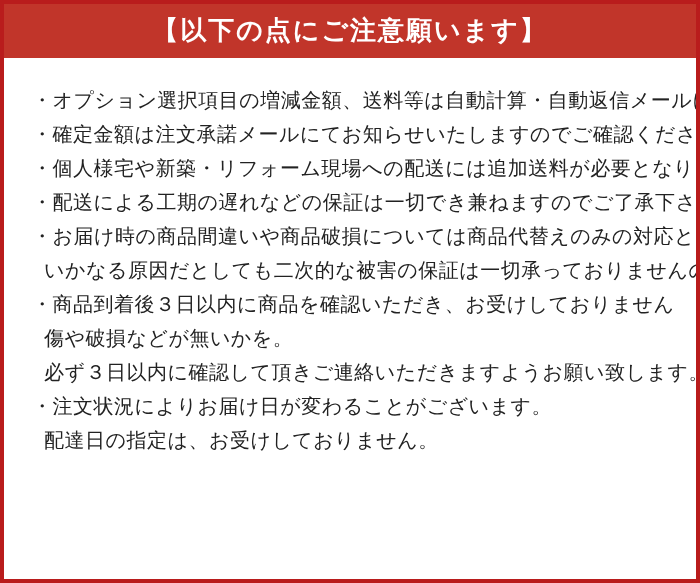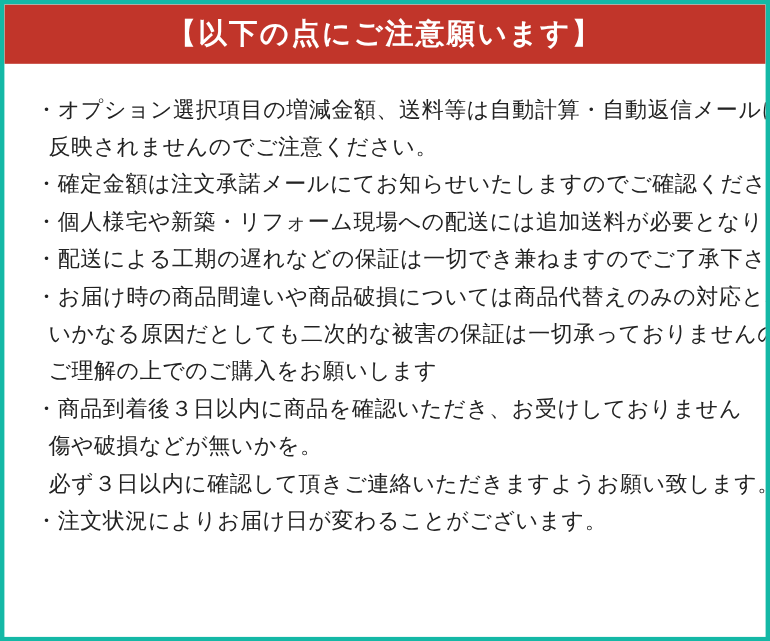--- a/index.html
+++ b/index.html
@@ -1,20 +1,20 @@
 <!DOCTYPE html>
 <html><head>
 <meta charset="utf-8">
 <style>
   html, body { margin: 0; padding: 0; background: #ffffff; }
   .panel {
     width: 700px;
     height: 583px;
     box-sizing: border-box;
-    border: 4px solid #14b8a6;
+    border: 4px solid #b91c1c;
     background: #ffffff;
     font-family: "Liberation Sans", "DejaVu Sans", sans-serif;
     overflow: hidden;
   }
   .header {
     background: #c1352a;
     height: 54px;
     display: flex;
     align-items: center;
     justify-content: center;
@@ -38,25 +38,24 @@
 </style>
 </head>
 <body>
 
 <div class="panel">
   <div class="header">
     <div class="title">【以下の点にご注意願います】</div>
   </div>
   <div class="body">
     <div class="line">・オプション選択項目の増減金額、送料等は自動計算・自動返信メールには</div>
-    <div class="line cont">反映されませんのでご注意ください。</div>
     <div class="line">・確定金額は注文承諾メールにてお知らせいたしますのでご確認ください。</div>
     <div class="line">・個人様宅や新築・リフォーム現場への配送には追加送料が必要となります。</div>
     <div class="line">・配送による工期の遅れなどの保証は一切でき兼ねますのでご了承下さいませ。</div>
     <div class="line">・お届け時の商品間違いや商品破損については商品代替えのみの対応となります。</div>
     <div class="line cont">いかなる原因だとしても二次的な被害の保証は一切承っておりませんので</div>
-    <div class="line cont">ご理解の上でのご購入をお願いします</div>
     <div class="line">・商品到着後３日以内に商品を確認いただき、お受けしておりません</div>
     <div class="line cont">傷や破損などが無いかを。</div>
     <div class="line cont">必ず３日以内に確認して頂きご連絡いただきますようお願い致します。</div>
     <div class="line">・注文状況によりお届け日が変わることがございます。</div>
+    <div class="line cont">配達日の指定は、お受けしておりません。</div>
   </div>
 </div>
 
 </body></html>

